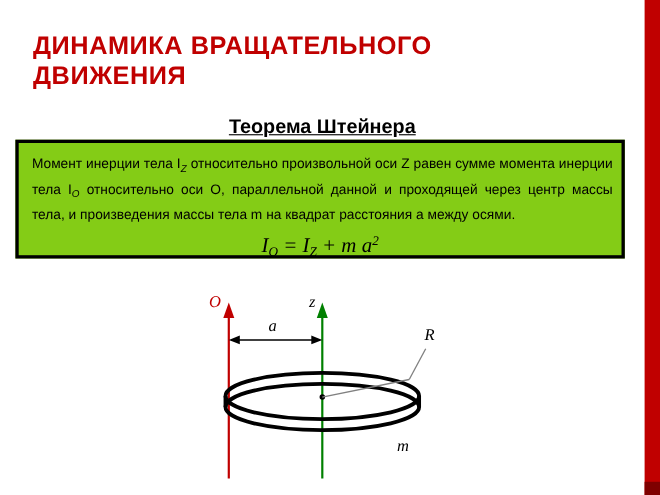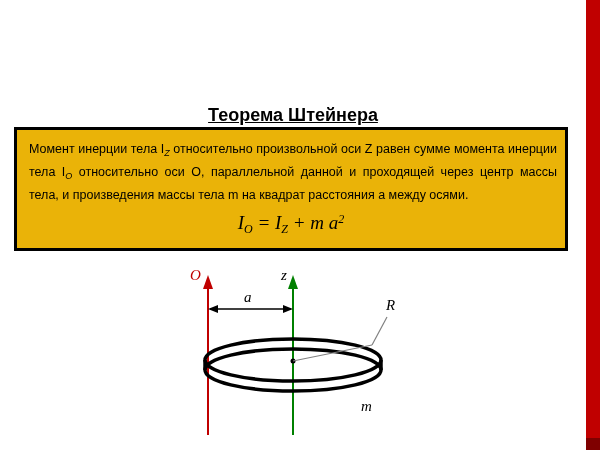--- a/index.html
+++ b/index.html
@@ -59,24 +59,24 @@
     font-size: 18px;
     font-weight: bold;
     color: #000000;
     text-decoration: underline;
   }
   .theorem-box {
     position: absolute;
     left: 14px;
     top: 127px;
     width: 554px;
-    height: 124px;
+    height: 108px;
     border: 3px solid #000000;
     box-sizing: border-box;
-    background: #eab308;
+    background: #84cc16;
   }
   .theorem-text {
     position: absolute;
     left: 12px;
     top: 10px;
     width: 528px;
     font-size: 12.5px;
     line-height: 19px;
     color: #000000;
     text-align: justify;
@@ -122,20 +122,21 @@
   }
 </style>
 </head>
 <body>
 
 <div class="slide">
 
   <div class="side-bar"></div>
   <div class="side-bar-bottom"></div>
 
+  <div class="title">Динамика вращательного движения</div>
 
   <div class="subtitle">Теорема Штейнера</div>
 
   <div class="theorem-box">
     <div class="theorem-text">
       <span>Момент инерции тела I</span><span class="sub">Z</span><span> относительно произвольной оси Z равен сумме</span>
       <span>момента инерции тела I</span><span class="sub">O</span><span> относительно оси О, параллельной данной и</span>
       <span>проходящей через центр массы тела, и произведения массы тела m на</span>
       <span>квадрат расстояния a между осями.</span>
     </div>

